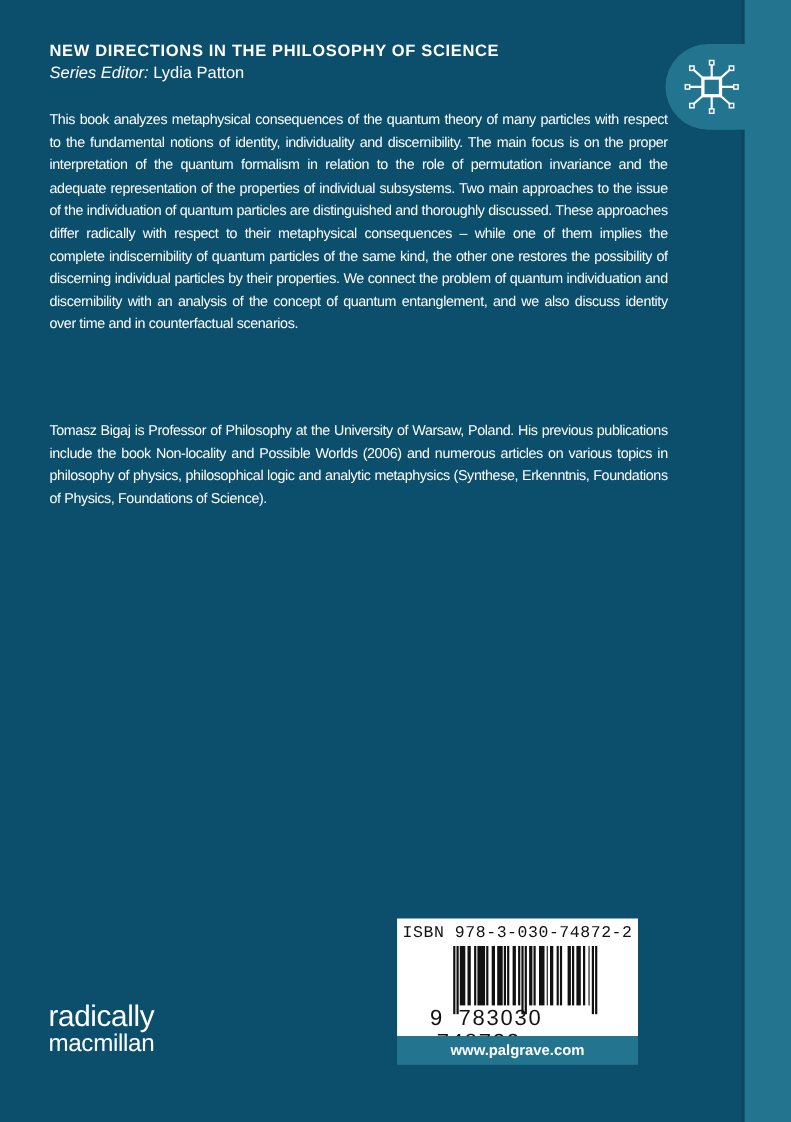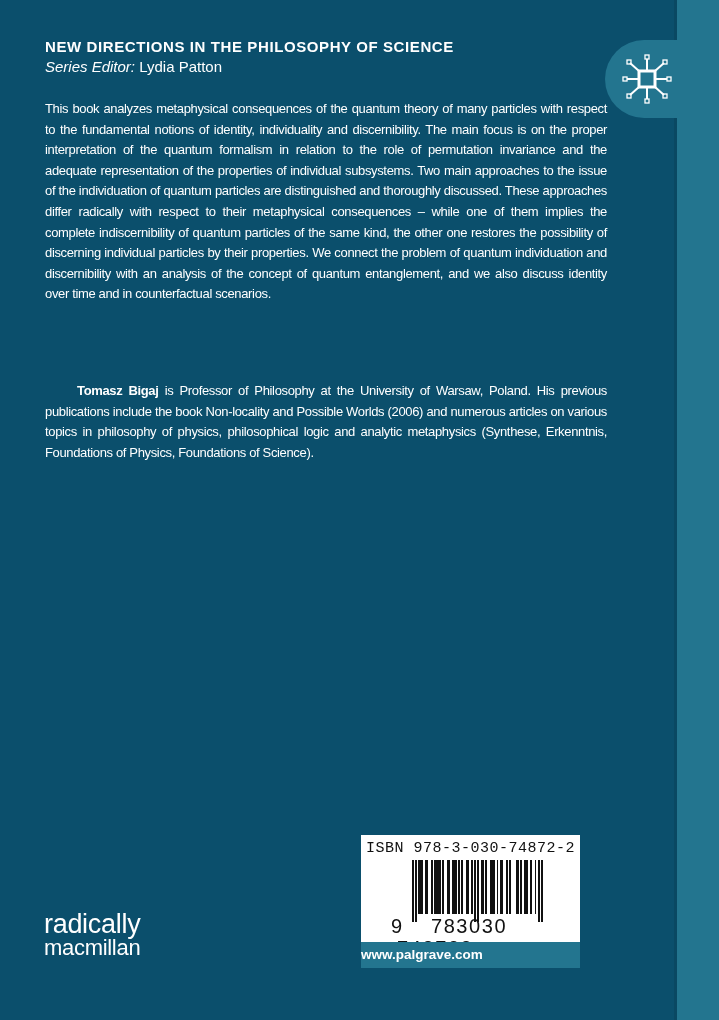--- a/index.html
+++ b/index.html
@@ -32,21 +32,21 @@
   .series-editor .lbl { font-style: italic; }
   .series-editor .nm { font-weight: normal; text-align: center; }
   .para {
     position: absolute; left: 45px; width: 562px;
     font-size: 13px; line-height: 20.6px; text-align: justify;
     font-family: "Liberation Sans Narrow", "Liberation Sans", sans-serif;
     letter-spacing: -0.35px;
   }
   .para.p1 { top: 99px; }
   .para.p2 { top: 381px; }
-  .para .b { font-weight: bold; margin-left: 32px; }
+  .para .b { font-weight: normal; }
   .para .i { }
   .isbn-box {
     position: absolute; left: 361px; top: 835px; width: 219px; height: 107px;
     background: #ffffff; color: #111;
   }
   .isbn-text {
     position: absolute; top: 5px; left: 0; width: 100%; text-align: center;
     font-family: "Liberation Mono", monospace; font-size: 15px; letter-spacing: 0.5px;
   }
   .barcode {
@@ -56,21 +56,21 @@
   .barcode span { display: block; background: #111; height: 54px; }
   .barcode span.g { height: 62px; }
   .isbn-digits {
     position: absolute; left: 30px; top: 80px;
     font-family: "Liberation Sans", sans-serif; font-size: 20px; line-height: 22px;
     letter-spacing: 1.6px;
   }
   .url-bar {
     position: absolute; left: 361px; top: 942px; width: 219px; height: 26px;
     background: #23758f; color: #fff; font-weight: bold; font-size: 13.5px;
-    text-align: left; line-height: 26px;
+    text-align: center; line-height: 26px;
   }
   .logo {
     position: absolute; left: 44px; top: 913px; line-height: 22px;
     font-size: 25px; letter-spacing: -0.3px;
   }
   .logo .l1 { font-size: 27px; }
   .logo .l2 { font-size: 22px; margin-top: 2px; }
 </style>
 </head>
 <body>
@@ -142,21 +142,21 @@
       <span style="width: 3.2px; margin-right: 1.6px;"></span>
       <span style="width: 1.6px; margin-right: 1.6px;"></span>
       <span style="width: 4.8px; margin-right: 1.6px;"></span>
       <span style="width: 1.6px; margin-right: 3.2px;"></span>
       <span style="width: 1.6px; margin-right: 1.6px;"></span>
       <span class="g" style="width: 1.6px; margin-right: 1.6px;"></span>
       <span class="g" style="width: 1.6px; margin-right: 1.6px;"></span>
     </div>
   <div class="isbn-digits">
     <span>9</span>
-    <span style="margin-left:20px">783030</span>
+    <span style="margin-left:6px">783030</span>
     <span style="margin-left:6px">748722</span>
   </div>
 </div>
 <div class="url-bar">www.palgrave.com</div>
 
 <div class="logo">
   <div class="l1">radically</div>
   <div class="l2">macmillan</div>
 </div>
 

